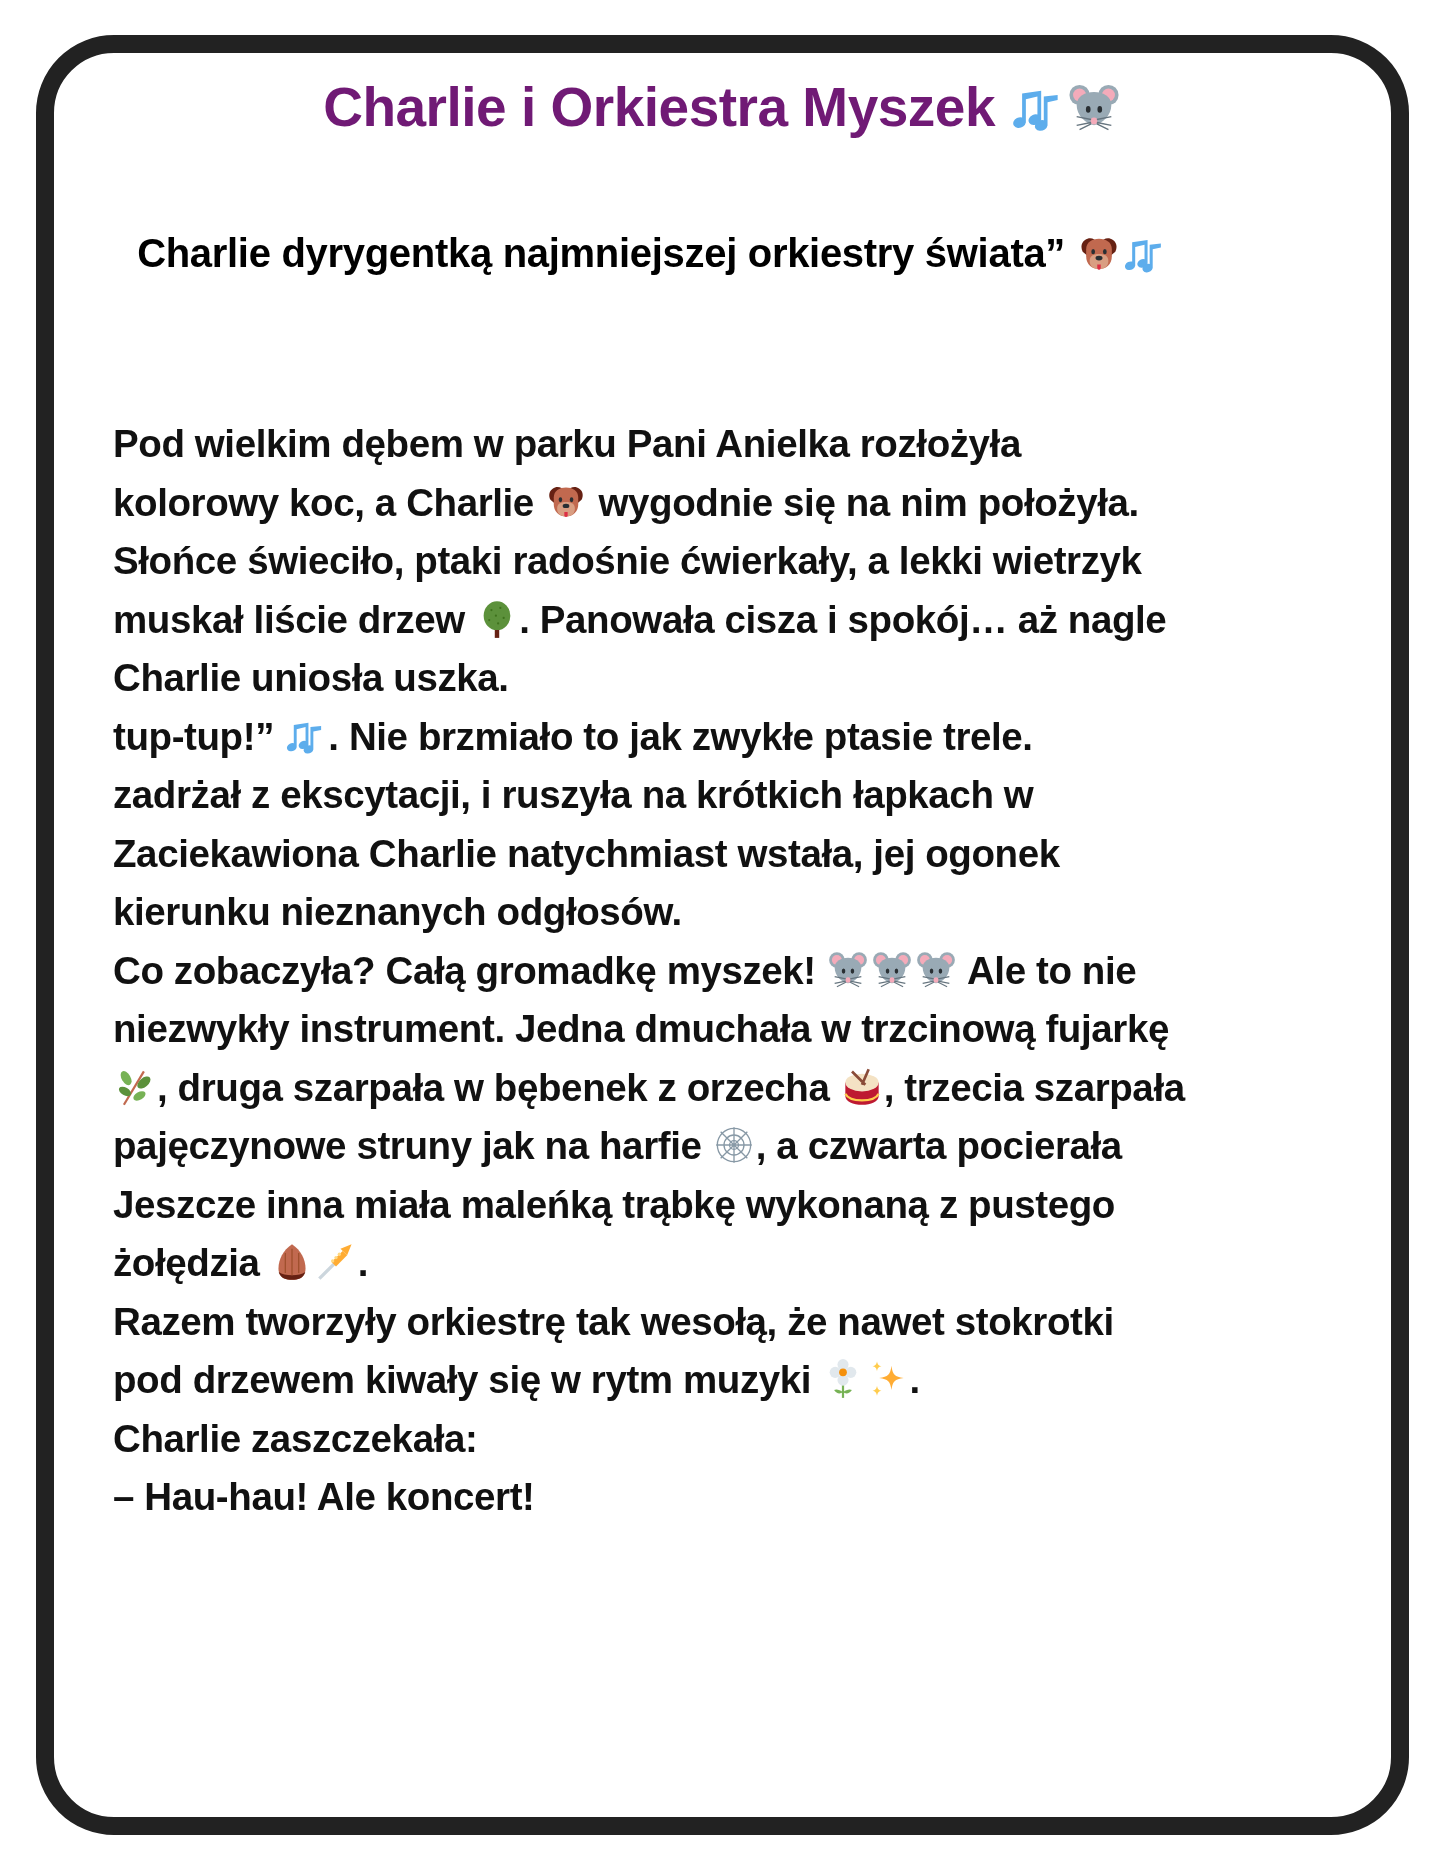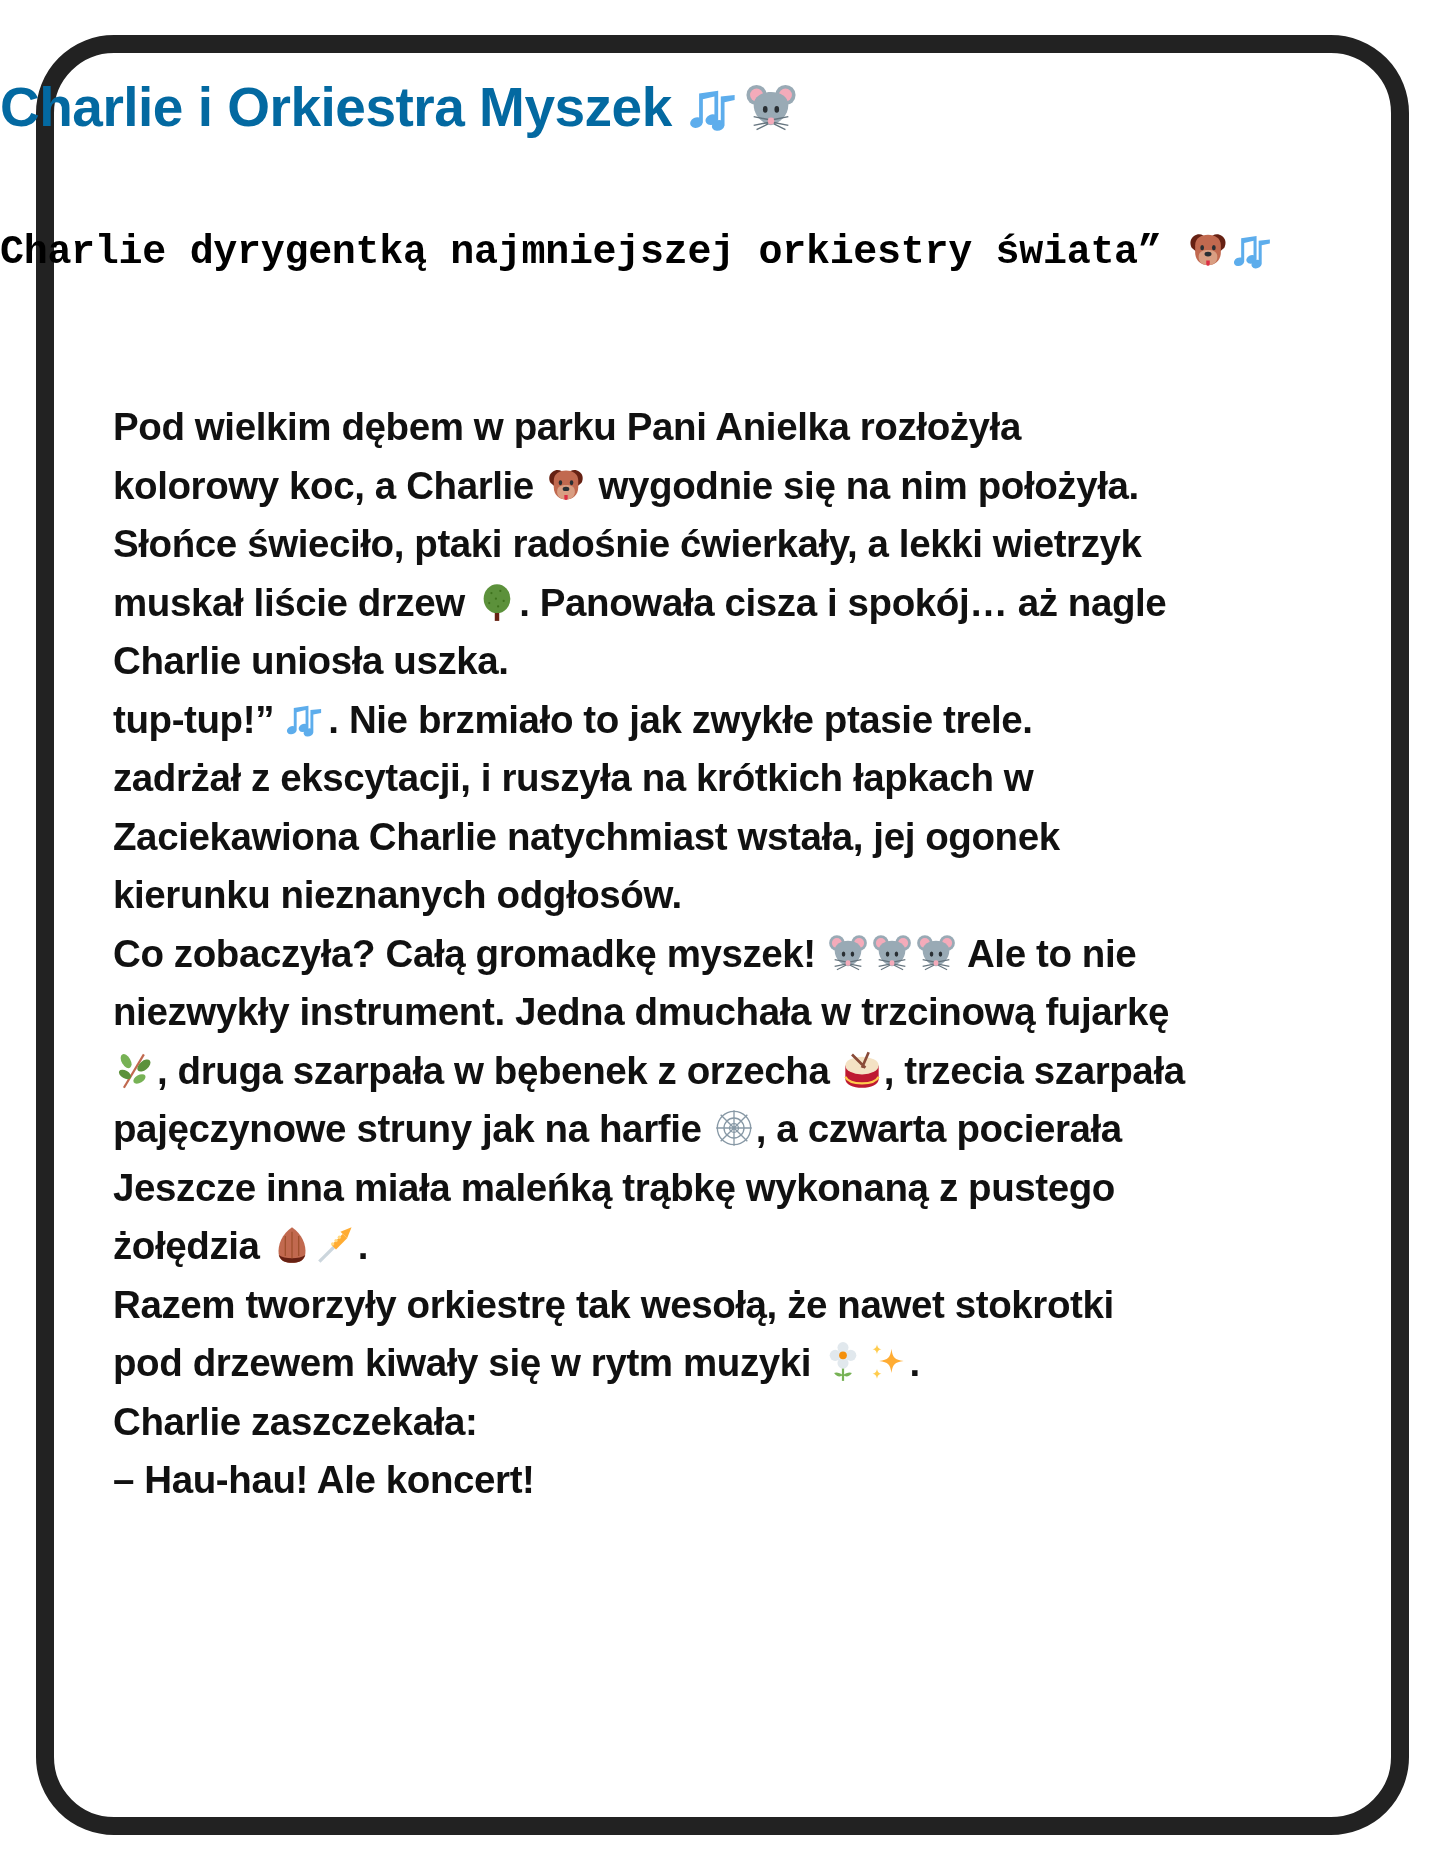--- a/index.html
+++ b/index.html
@@ -4,32 +4,32 @@
 <style>
   html, body { margin: 0; padding: 0; background: #ffffff; }
   body { width: 1445px; height: 1871px; position: relative; overflow: hidden; }
   .card {
     position: absolute; left: 36px; top: 35px;
     width: 1373px; height: 1800px; box-sizing: border-box;
     border: 18px solid #222222; border-radius: 78px; background: #ffffff;
   }
   .title {
     position: absolute; left: 0; width: 1445px; top: 72px;
-    font-family: "Liberation Sans", sans-serif;
-    font-weight: bold; font-size: 55px; line-height: 70px; color: #0369a1;
+    text-align: center; font-family: "Liberation Sans", sans-serif;
+    font-weight: bold; font-size: 55px; line-height: 70px; color: #701a75;
     letter-spacing: -0.5px; white-space: nowrap;
   }
   .subtitle {
     position: absolute; left: 0; width: 1273px; top: 226px;
-    text-align: center; font-family: Liberation Mono, monospace;
+    text-align: center; font-family: Liberation Sans, sans-serif;
     font-weight: bold; font-size: 40px; line-height: 54px; color: #000000;
-    white-space: nowrap; letter-spacing: -0.3px;
+    white-space: nowrap; letter-spacing: -0.3px; padding-left: 16px;
   }
   .body {
-    position: absolute; left: 113px; top: 398px; width: 1240px;
+    position: absolute; left: 113px; top: 415px; width: 1240px;
     font-family: "Liberation Sans", sans-serif; font-weight: bold;
     font-size: 38.5px; line-height: 58.5px; color: #111111;
     letter-spacing: -0.4px;
   }
   .line { display: block; white-space: nowrap; height: 58.5px; }
   .emo { display: inline-block; vertical-align: -6px; width: 40px; height: 40px; margin: 0 2px; }
   .emo svg { width: 100%; height: 100%; display: block; }
   .title .emo { width: 52px; height: 52px; vertical-align: -8px; }
   .subtitle .emo { width: 42px; height: 42px; vertical-align: -8px; }
 </style>

